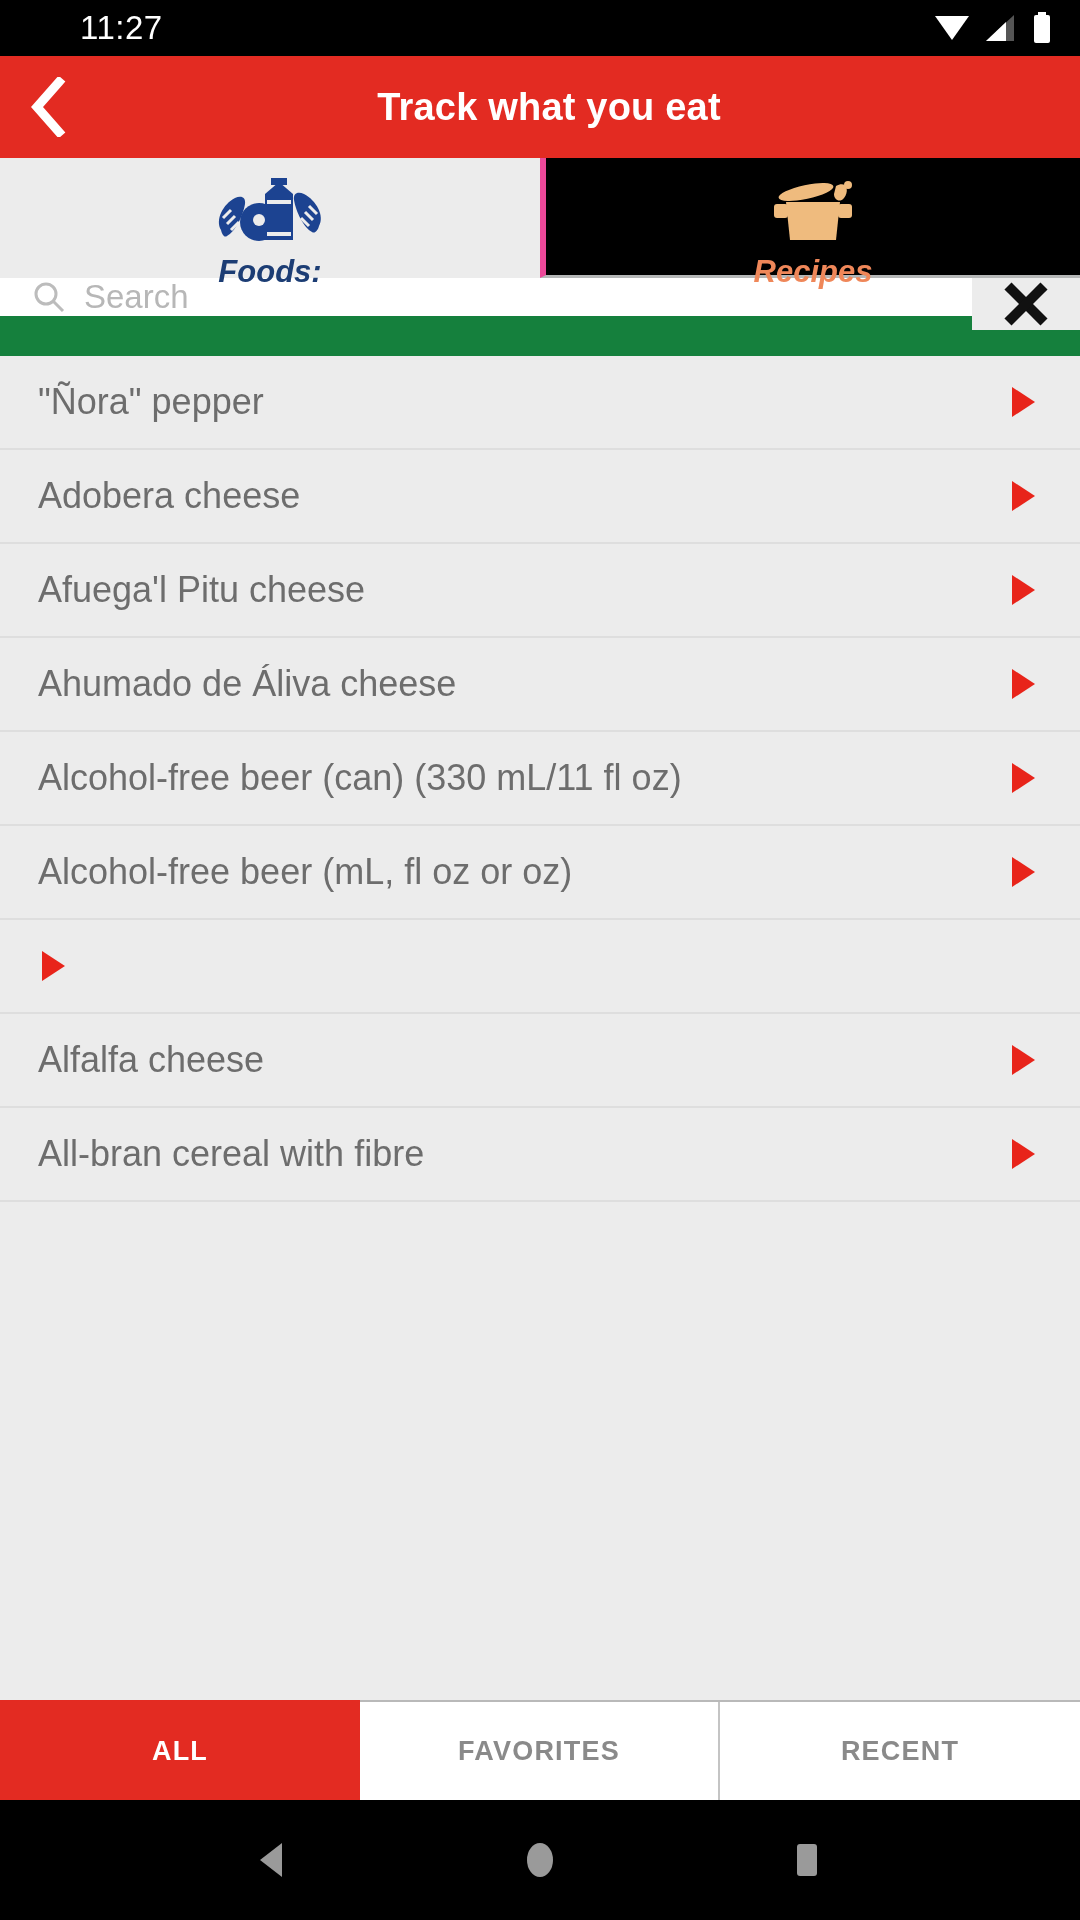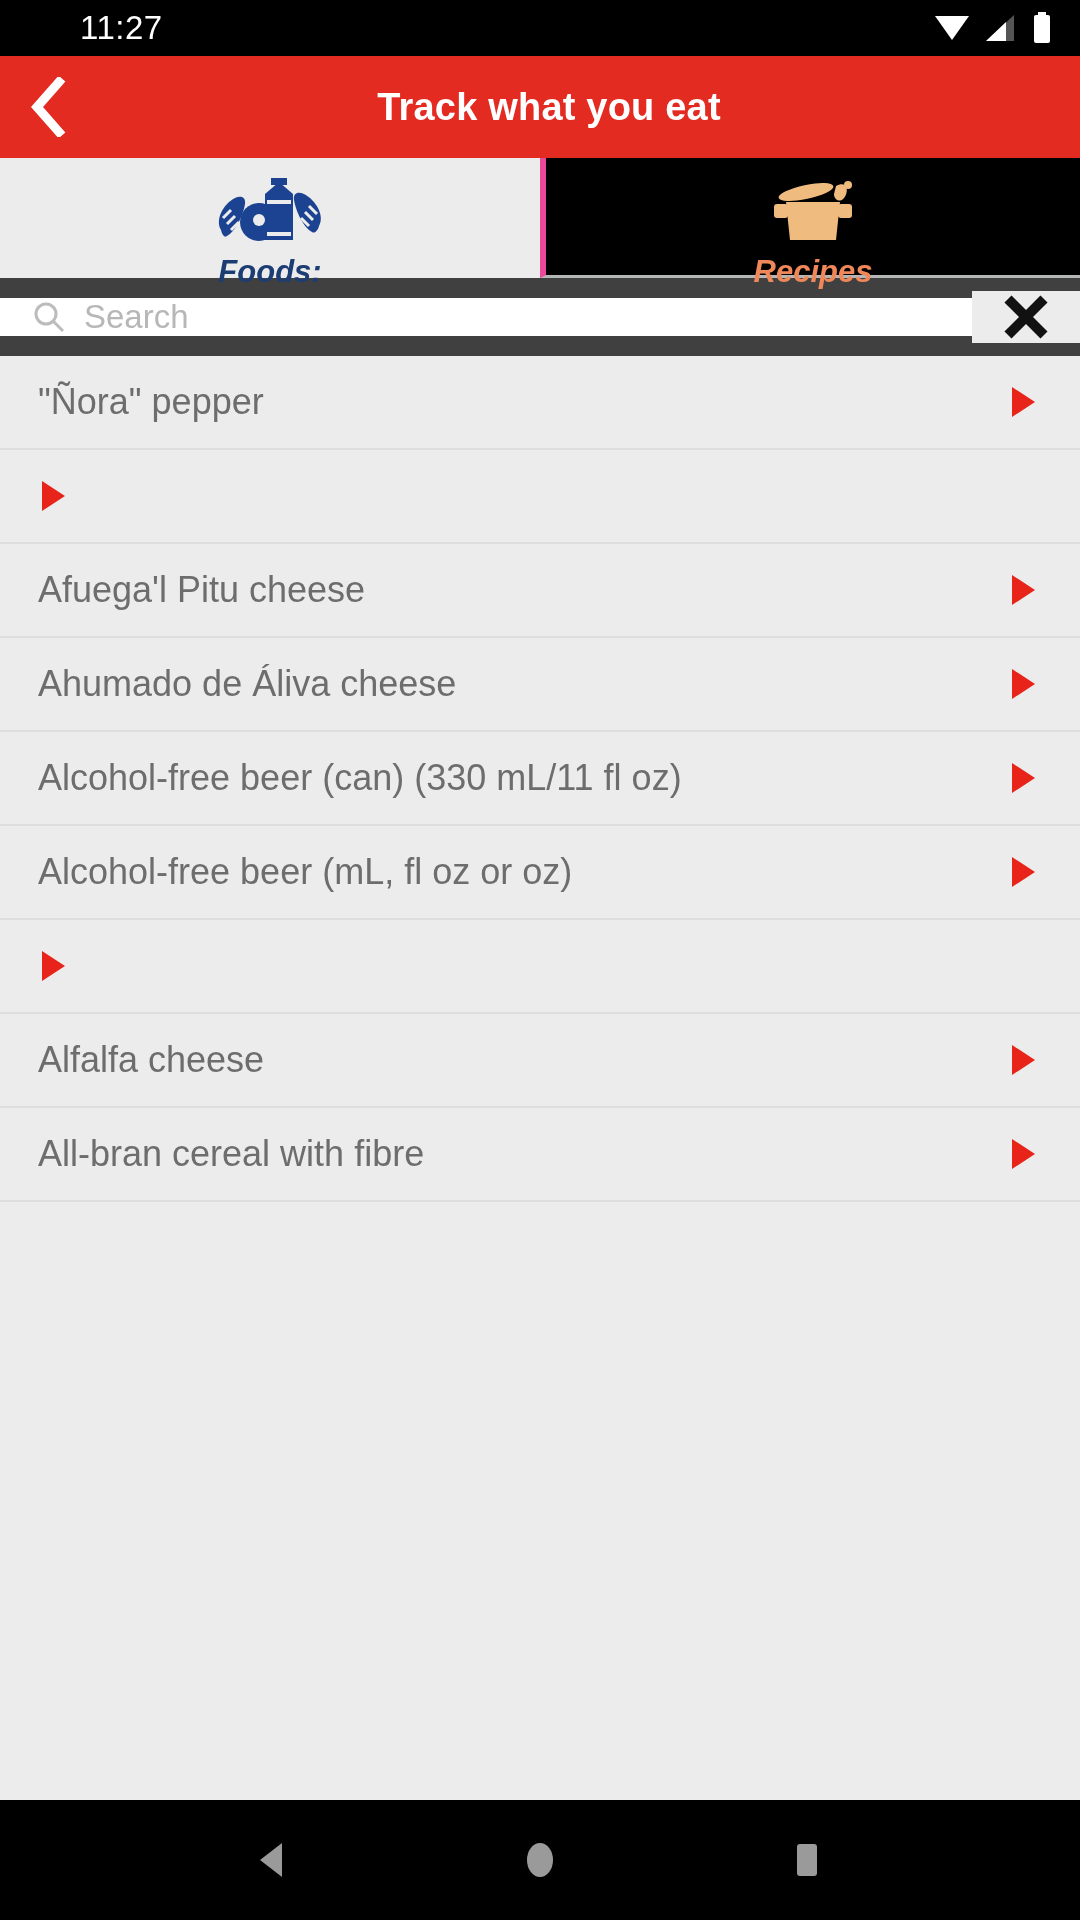--- a/index.html
+++ b/index.html
@@ -110,22 +110,22 @@
     font-weight: bold;
   }
   .tab-label.foods { color: #1c3d74; }
   .tab-label.recipes { color: #ef8759; }
 
   
   .search-row {
     height: 78px;
     flex: 0 0 auto;
     display: flex;
-    align-items: center;
-    background: #404040;
+    align-items: flex-start;
+    background: #15803d;
   }
   .search-box {
     flex: 1 1 auto;
     background: #ffffff;
     display: flex;
     align-items: center;
     padding-left: 32px;
     gap: 18px;
   }
   .search-placeholder {
@@ -321,20 +321,21 @@
   </div>
 
   <div class="food-list" id="food-list">
       <div class="list-item">
         <span class="list-item-label">"Ñora" pepper</span>
         <svg width="30" height="34" viewBox="0 0 30 34" class="list-arrow">
           <path d="M4 2 L27 17 L4 32 Z" fill="#e8241a"></path>
         </svg>
       </div>
       <div class="list-item">
+        <span class="list-item-label">Adobera cheese</span>
         <svg width="30" height="34" viewBox="0 0 30 34" class="list-arrow">
           <path d="M4 2 L27 17 L4 32 Z" fill="#e8241a"></path>
         </svg>
       </div>
       <div class="list-item">
         <span class="list-item-label">Afuega'l Pitu cheese</span>
         <svg width="30" height="34" viewBox="0 0 30 34" class="list-arrow">
           <path d="M4 2 L27 17 L4 32 Z" fill="#e8241a"></path>
         </svg>
       </div>
@@ -369,20 +370,31 @@
       </div>
       <div class="list-item">
         <span class="list-item-label">All-bran cereal with fibre</span>
         <svg width="30" height="34" viewBox="0 0 30 34" class="list-arrow">
           <path d="M4 2 L27 17 L4 32 Z" fill="#e8241a"></path>
         </svg>
       </div>
       <div class="list-filler" style="height: 200px;"></div>
     </div>
 
+  <div class="bottom-tabs" id="bottom-tabs">
+      <div class="bottom-tab active">
+        <span>ALL</span>
+      </div>
+      <div class="bottom-tab">
+        <span>FAVORITES</span>
+      </div>
+      <div class="bottom-tab">
+        <span>RECENT</span>
+      </div>
+    </div>
 
   <div class="nav-bar">
     <div class="nav-btn">
       <svg width="46" height="46" viewBox="0 0 46 46">
         <path d="M32 6 L10 23 L32 40 Z" fill="#9a9a9a"></path>
       </svg>
     </div>
     <div class="nav-btn">
       <svg width="46" height="46" viewBox="0 0 46 46">
         <ellipse cx="23" cy="23" rx="13" ry="17" fill="#9a9a9a"></ellipse>

